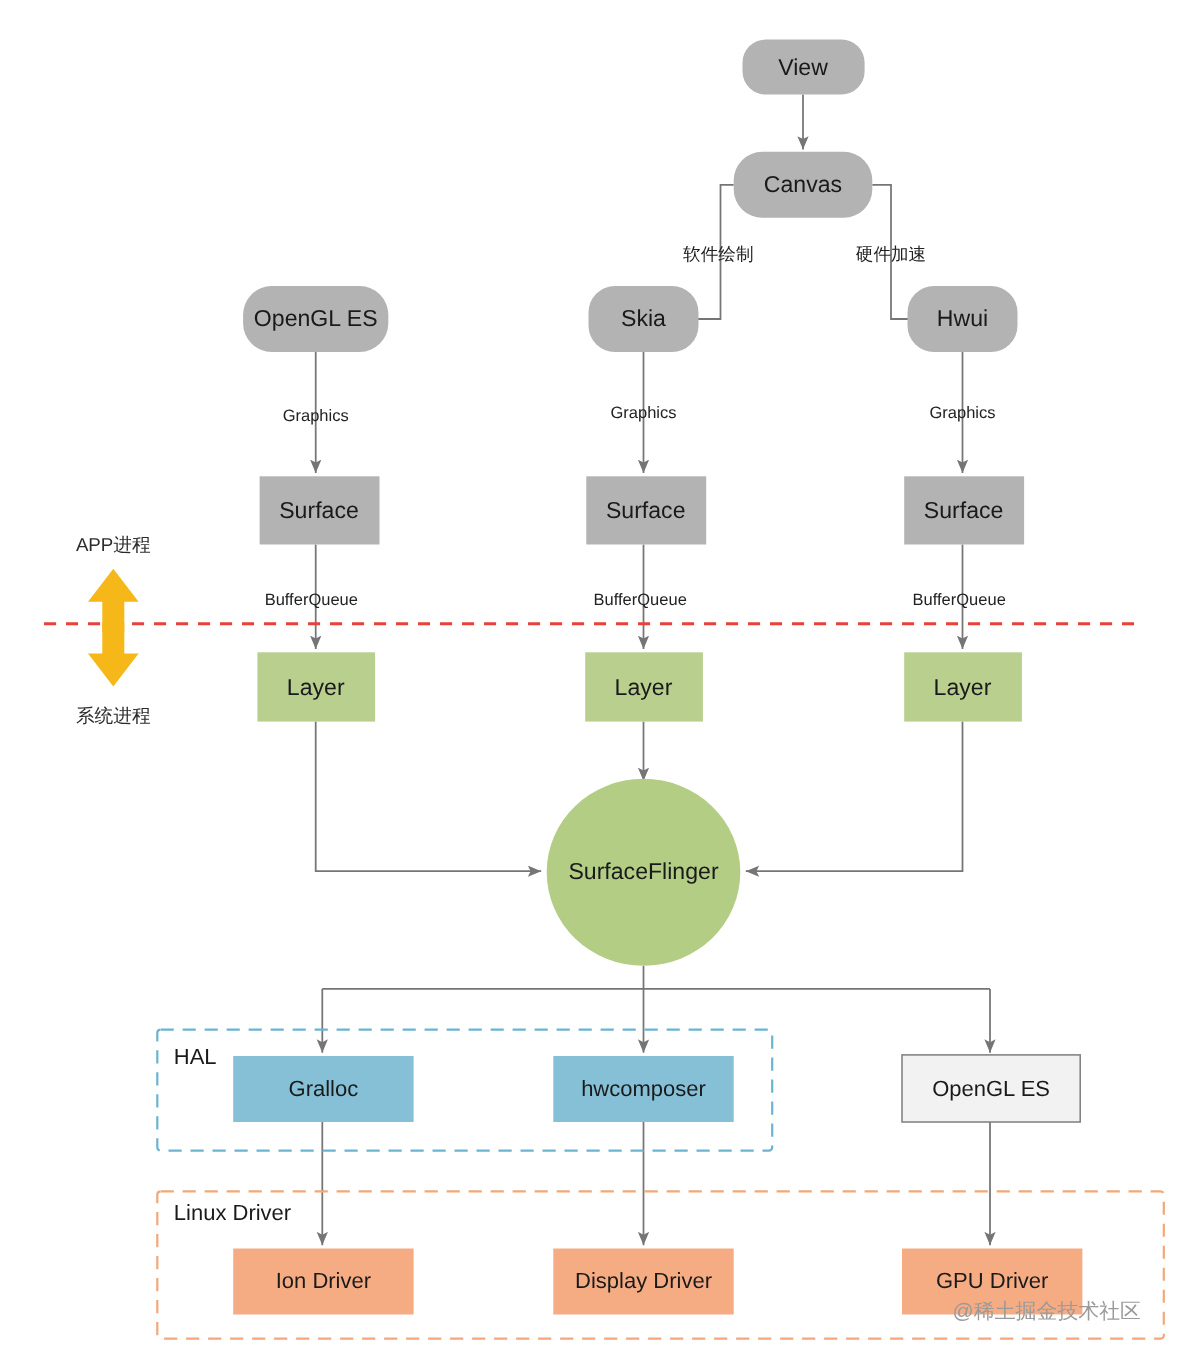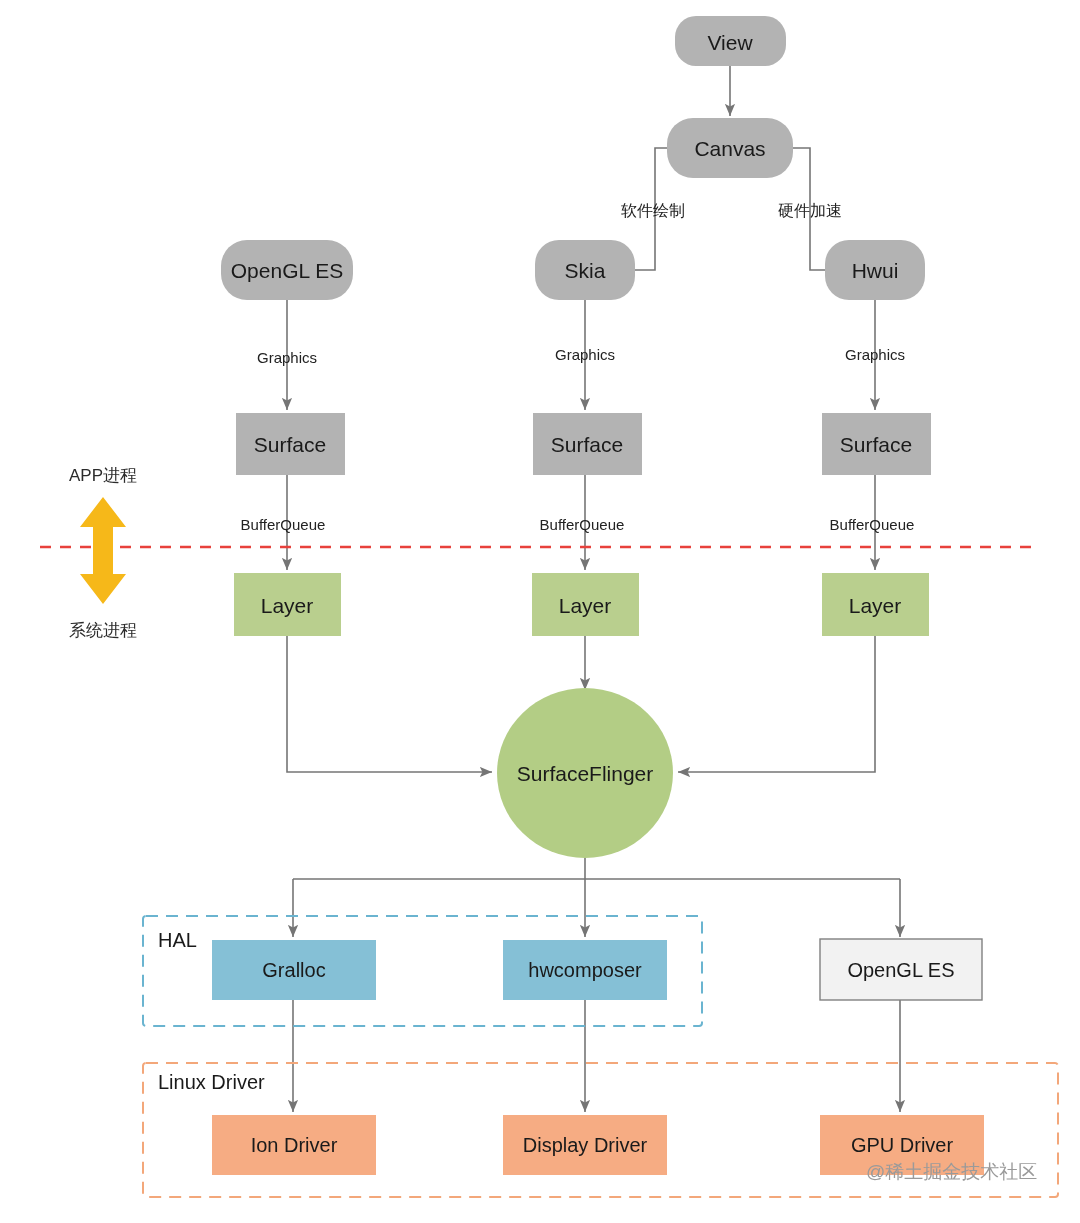--- a/index.html
+++ b/index.html
@@ -10,20 +10,21 @@
   body {
     width: 1080px;
     height: 1223px;
     font-family: "Liberation Sans", sans-serif;
     overflow: hidden;
   }
   #diagram-root {
     position: relative;
     width: 1080px;
     height: 861px;
+    margin-top: 20px;
   }
   svg#diagram {
     display: block;
     width: 1080px;
     height: 1223px;
   }
   .node-label {
     font-family: "Liberation Sans", sans-serif;
     text-anchor: middle;
     dominant-baseline: central;

